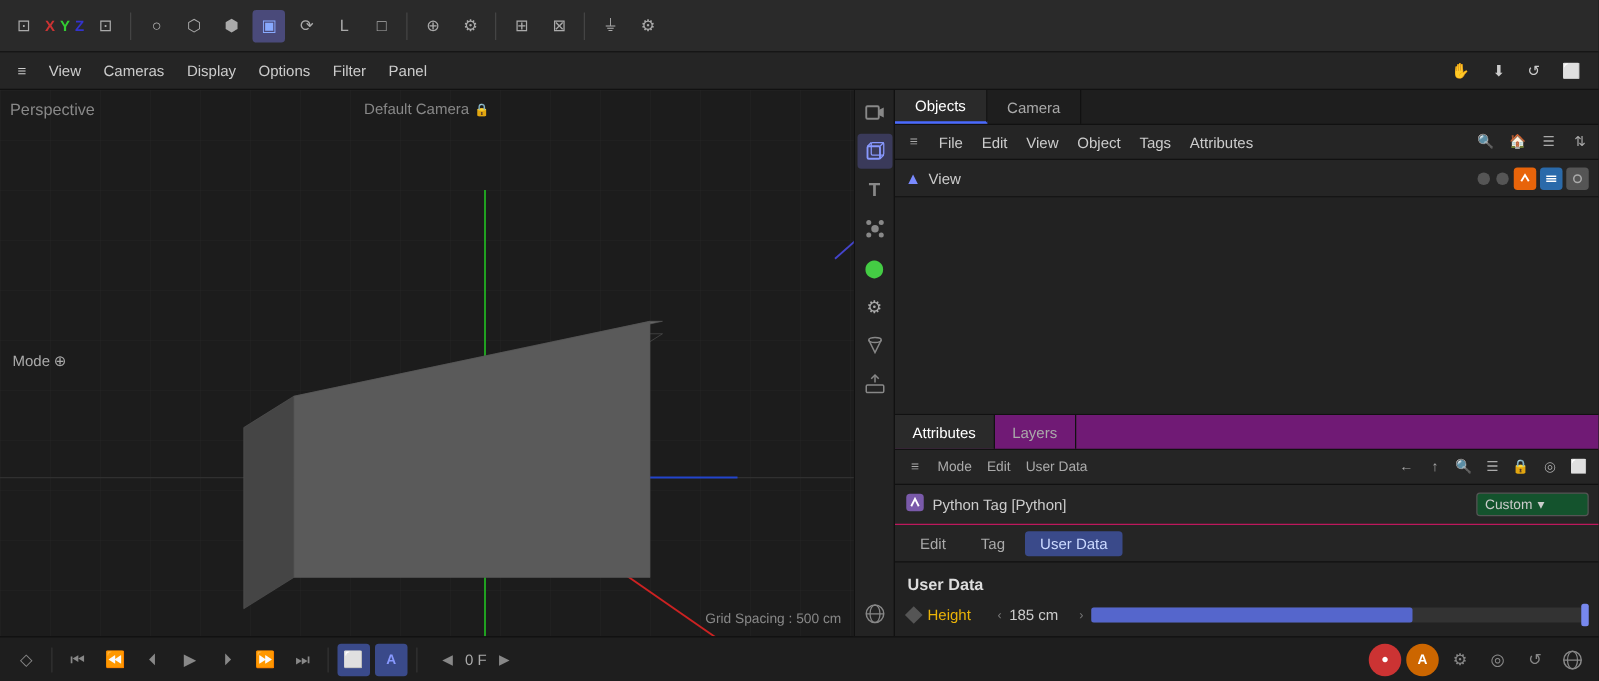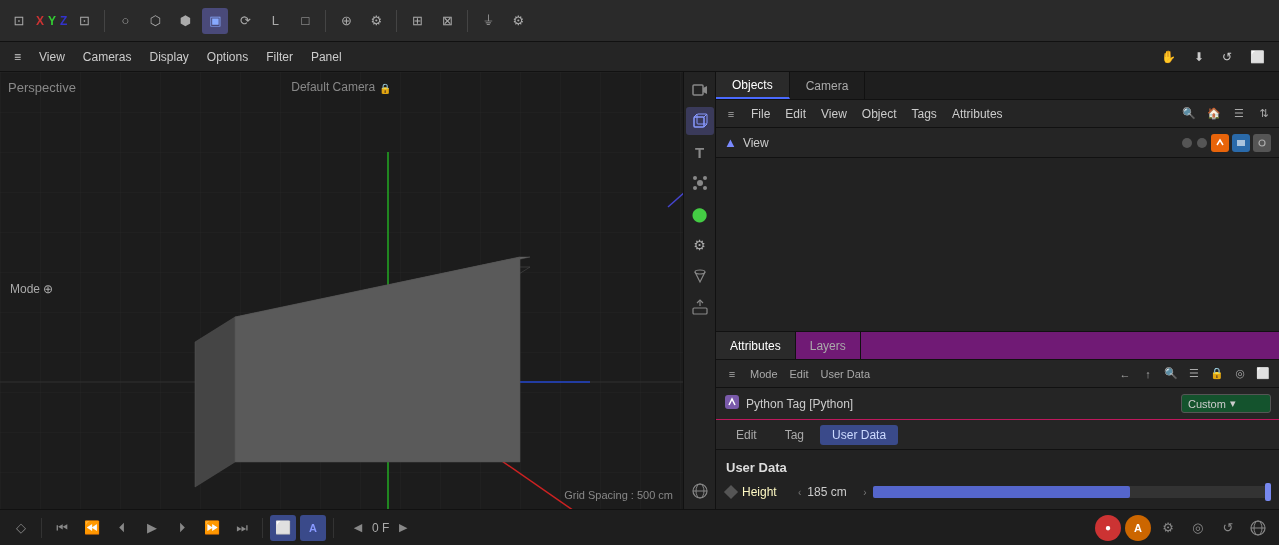--- a/index.html
+++ b/index.html
@@ -313,21 +313,21 @@
       gap: 6px;
       margin-bottom: 4px;
     }
     .ud-diamond {
       width: 10px; height: 10px;
       background: #555;
       transform: rotate(45deg);
       flex-shrink: 0;
     }
     .ud-label {
-      color: #fef9c3;
+      color: #eab308;
       font-size: 12px;
       min-width: 50px;
     }
     .ud-chevron { color: #777; font-size: 10px; }
     .ud-value {
       color: #ccc;
       font-size: 12px;
       min-width: 50px;
     }
     .ud-chevron-right { color: #777; font-size: 10px; }

